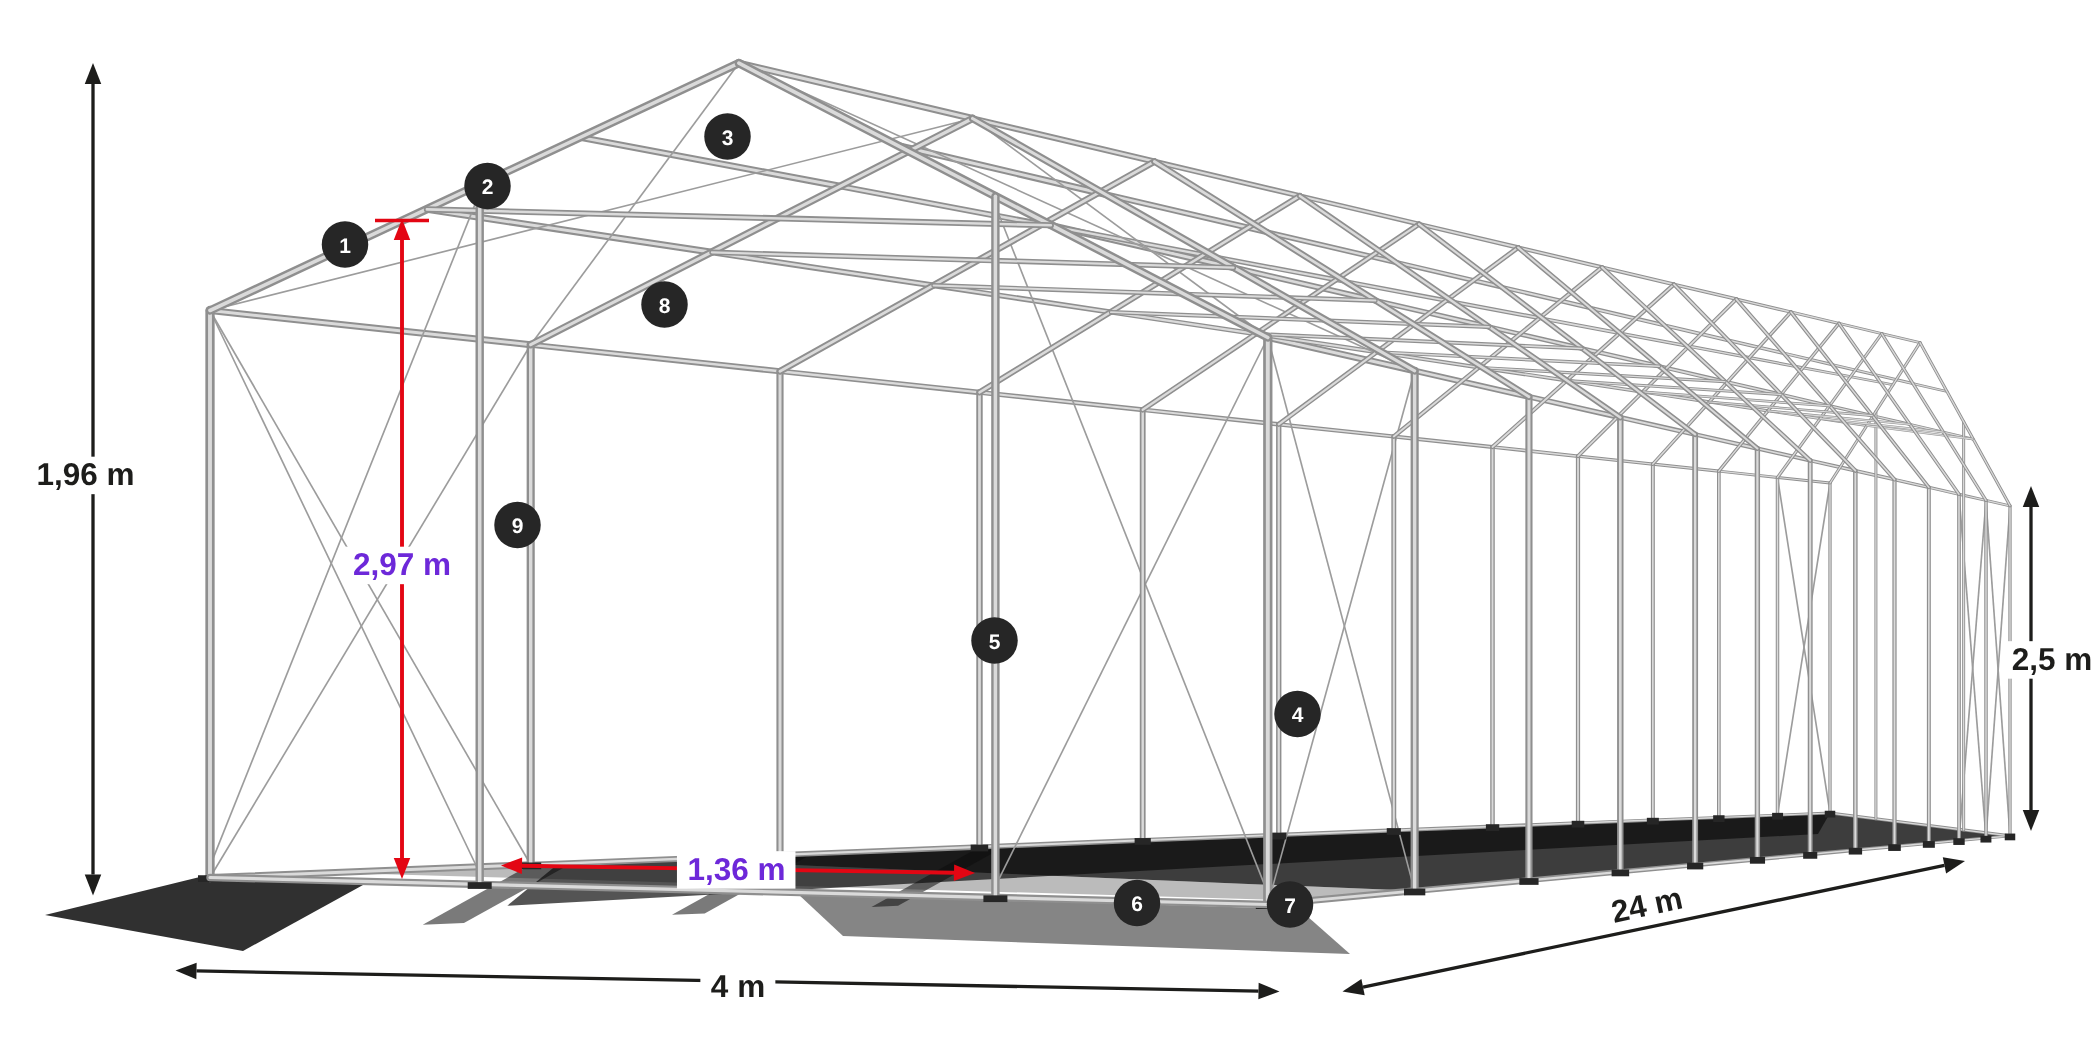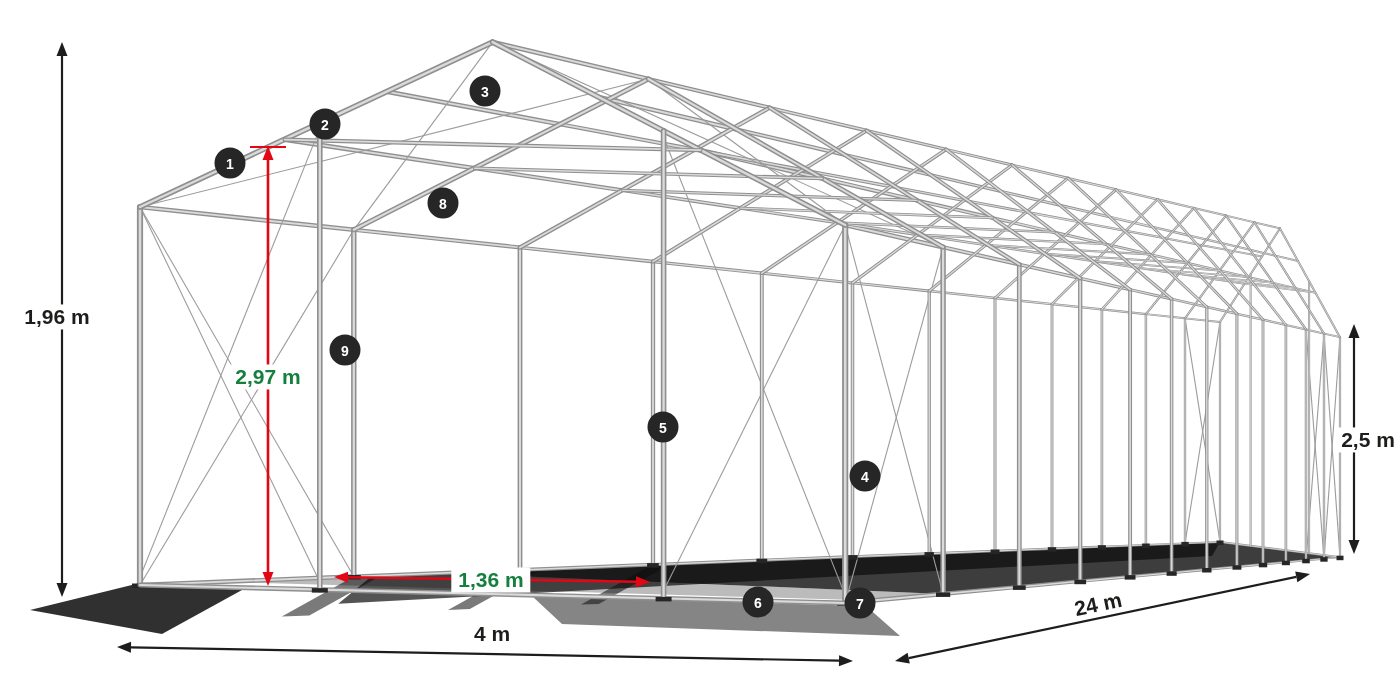--- a/index.html
+++ b/index.html
@@ -6,21 +6,21 @@
   .stage{
     position:relative;width:1400px;height:700px;background:#ffffff;overflow:hidden;
     font-family:"Liberation Sans",sans-serif;
   }
   .stage svg{position:absolute;left:0;top:0;}
   .dim-label{
     position:absolute;transform:translate(-50%,-50%);
     background:#ffffff;padding:1px 7px;white-space:nowrap;
     font-weight:bold;font-size:21px;color:#1d1d1b;line-height:1.1;
   }
-  .dim-label.red{color:#15803d;text-align:center;}
+  .dim-label.red{color:#6d28d9;text-align:center;}
   .badge{
     position:absolute;transform:translate(-50%,-50%);
     width:31px;height:31px;border-radius:50%;
     background:#262626;color:#ffffff;
     display:flex;align-items:center;justify-content:center;
     font-weight:bold;font-size:14px;
   }
 </style>
 </head>
 <body>
@@ -492,21 +492,21 @@
         <line x1="348.0" y1="577.2" x2="636.0" y2="581.8" stroke="#e30613" stroke-width="2.6"></line>
         <polygon points="334.0,577.0 348.1,571.7 347.9,582.7" fill="#e30613"></polygon>
         <polygon points="650.0,582.0 635.9,587.3 636.1,576.3" fill="#e30613"></polygon>
       </g>
     </svg>
 
   <div class="dim-label" style="left:57px;top:317px">1,96 m</div>
   <div class="dim-label red" style="left:268px;top:377px">2,97 m</div>
   <div class="dim-label" style="left:1368px;top:440px">2,5 m</div>
   <div class="dim-label red" style="left:491px;top:580px">1,36 m</div>
-  <div class="dim-label" style="left:492px;top:634px">4 m</div>
+  <div class="dim-label" style="left:492px;top:658px">4 m</div>
   <div class="dim-label" style="left:1098px;top:604px;transform:translate(-50%,-50%) rotate(-12deg)">24 m</div>
 
   <div class="badge" style="left:230px;top:163px">1</div>
   <div class="badge" style="left:325px;top:124px">2</div>
   <div class="badge" style="left:485px;top:91px">3</div>
   <div class="badge" style="left:865px;top:476px">4</div>
   <div class="badge" style="left:663px;top:427px">5</div>
   <div class="badge" style="left:758px;top:602px">6</div>
   <div class="badge" style="left:860px;top:603px">7</div>
   <div class="badge" style="left:443px;top:203px">8</div>

